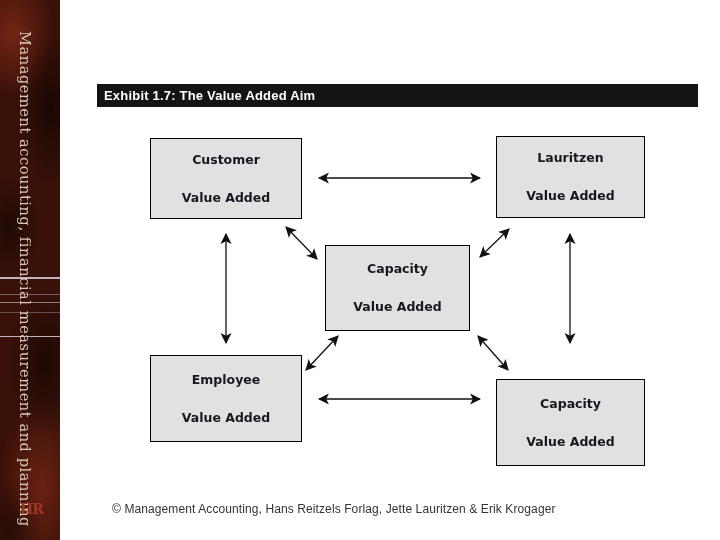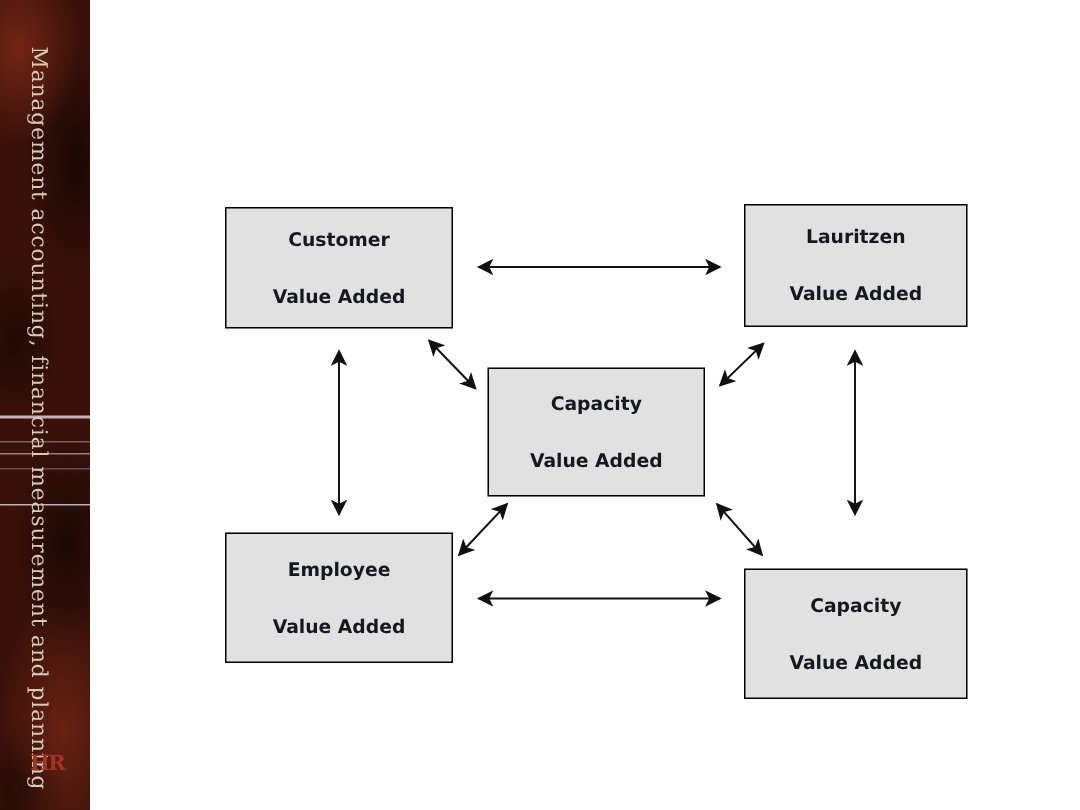--- a/index.html
+++ b/index.html
@@ -116,20 +116,23 @@
   <div class="sidebar">
     <div class="spine-line l1"></div>
     <div class="spine-line l2"></div>
     <div class="spine-line l3"></div>
     <div class="spine-line l4"></div>
     <div class="spine-line l5"></div>
     <div class="spine-text">Management accounting, financial measurement and planning</div>
     <div class="spine-logo">HR</div>
   </div>
 
+  <div class="title-bar">
+    <span>Exhibit 1.7: The Value Added Aim</span>
+  </div>
 
   <div class="box box-customer">
     <span>Customer</span>
     <span>Value Added</span>
   </div>
   <div class="box box-technology">
     <span>Lauritzen</span>
     <span>Value Added</span>
   </div>
   <div class="box box-economic">
@@ -156,14 +159,15 @@
       <line x1="319" y1="399" x2="480" y2="399" marker-start="url(#ah)" marker-end="url(#ah)"></line>
       <line x1="226" y1="234" x2="226" y2="343" marker-start="url(#ah)" marker-end="url(#ah)"></line>
       <line x1="570" y1="234" x2="570" y2="343" marker-start="url(#ah)" marker-end="url(#ah)"></line>
       <line x1="286" y1="227" x2="317" y2="259" marker-start="url(#ah)" marker-end="url(#ah)"></line>
       <line x1="509" y1="229" x2="480" y2="257" marker-start="url(#ah)" marker-end="url(#ah)"></line>
       <line x1="338" y1="336" x2="306" y2="370" marker-start="url(#ah)" marker-end="url(#ah)"></line>
       <line x1="478" y1="336" x2="508" y2="370" marker-start="url(#ah)" marker-end="url(#ah)"></line>
     </g>
   </svg>
 
+  <div class="footer">© Management Accounting, Hans Reitzels Forlag, Jette Lauritzen &amp; Erik Krogager</div>
 
 </div>
 
 </body></html>

